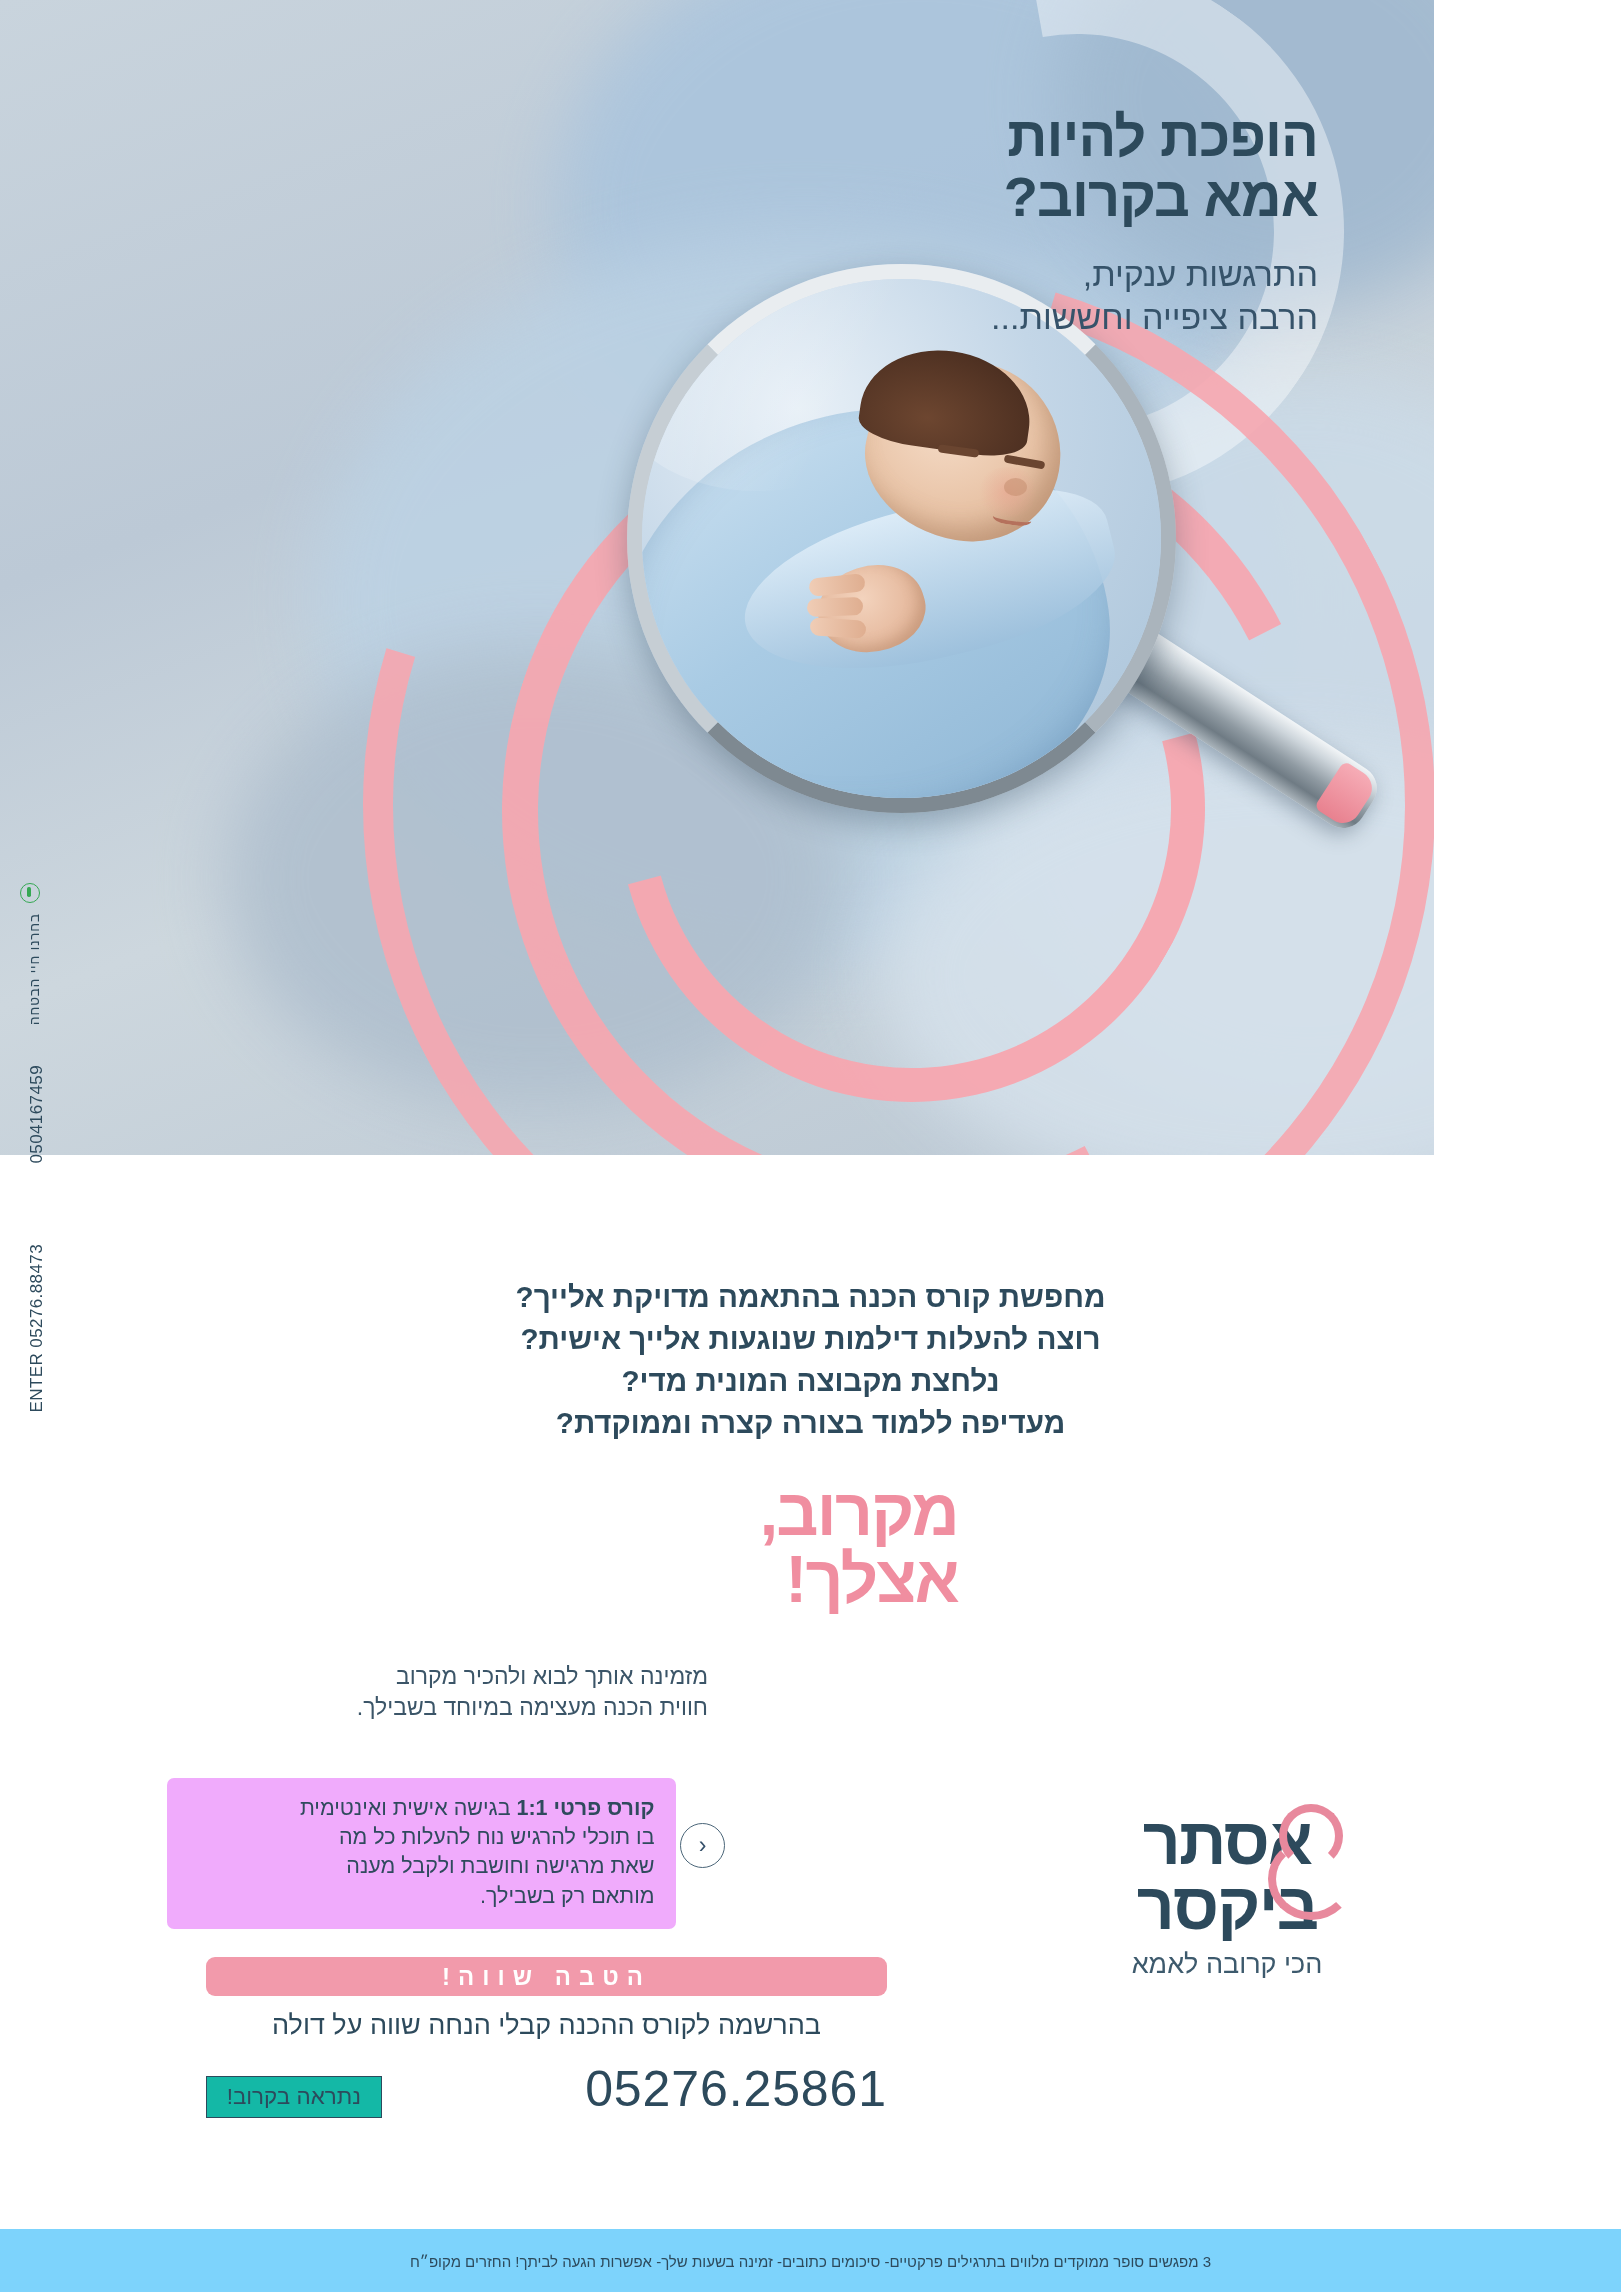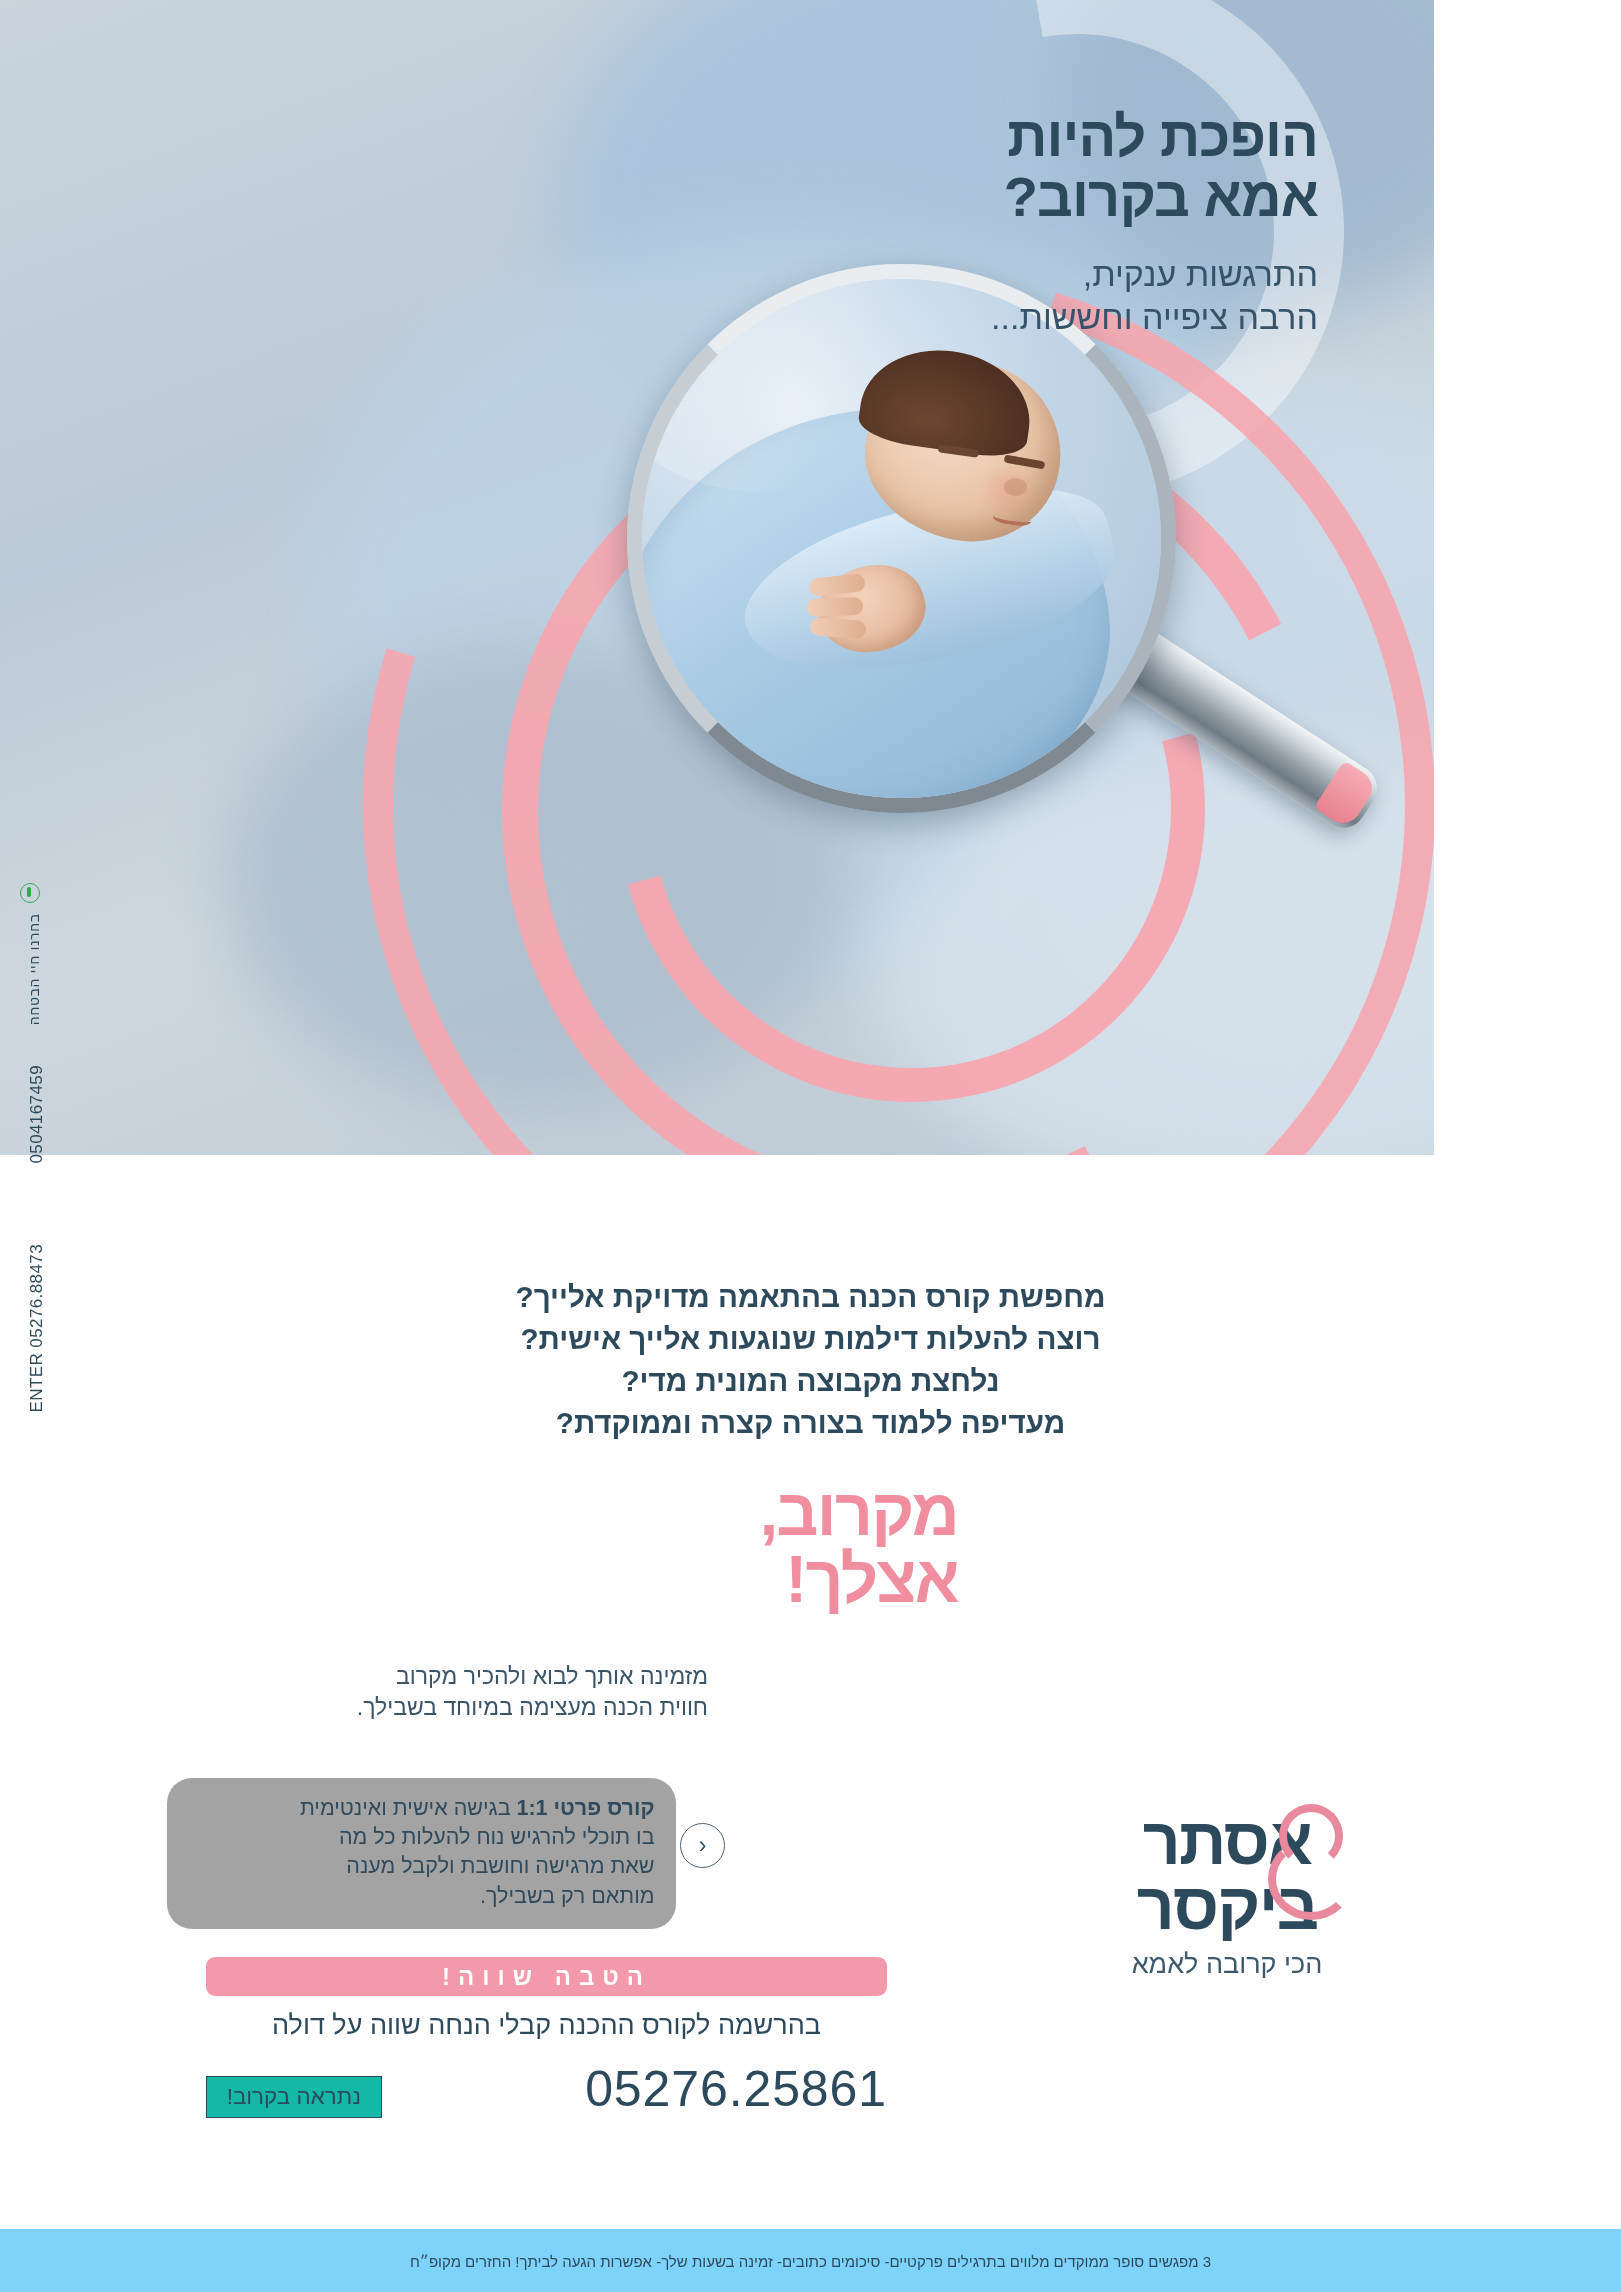--- a/index.html
+++ b/index.html
@@ -320,22 +320,22 @@
     line-height: 1.33;
   }
 
   
   .callout {
     position: absolute;
     right: 945px;
     top: 1778px;
     width: 466px;
     padding: 16px 21.5px 18px 21.5px;
-    background: #a3a3a3;
-    border-radius: 25px;
+    background: #f0abfc;
+    border-radius: 7px;
     color: #2f4a5d;
     font-size: 21.5px;
     line-height: 1.36;
     text-align: right;
   }
   .callout b { font-weight: bold; }
   .callout-arrow {
     position: absolute;
     right: 896px;
     top: 1823px;

